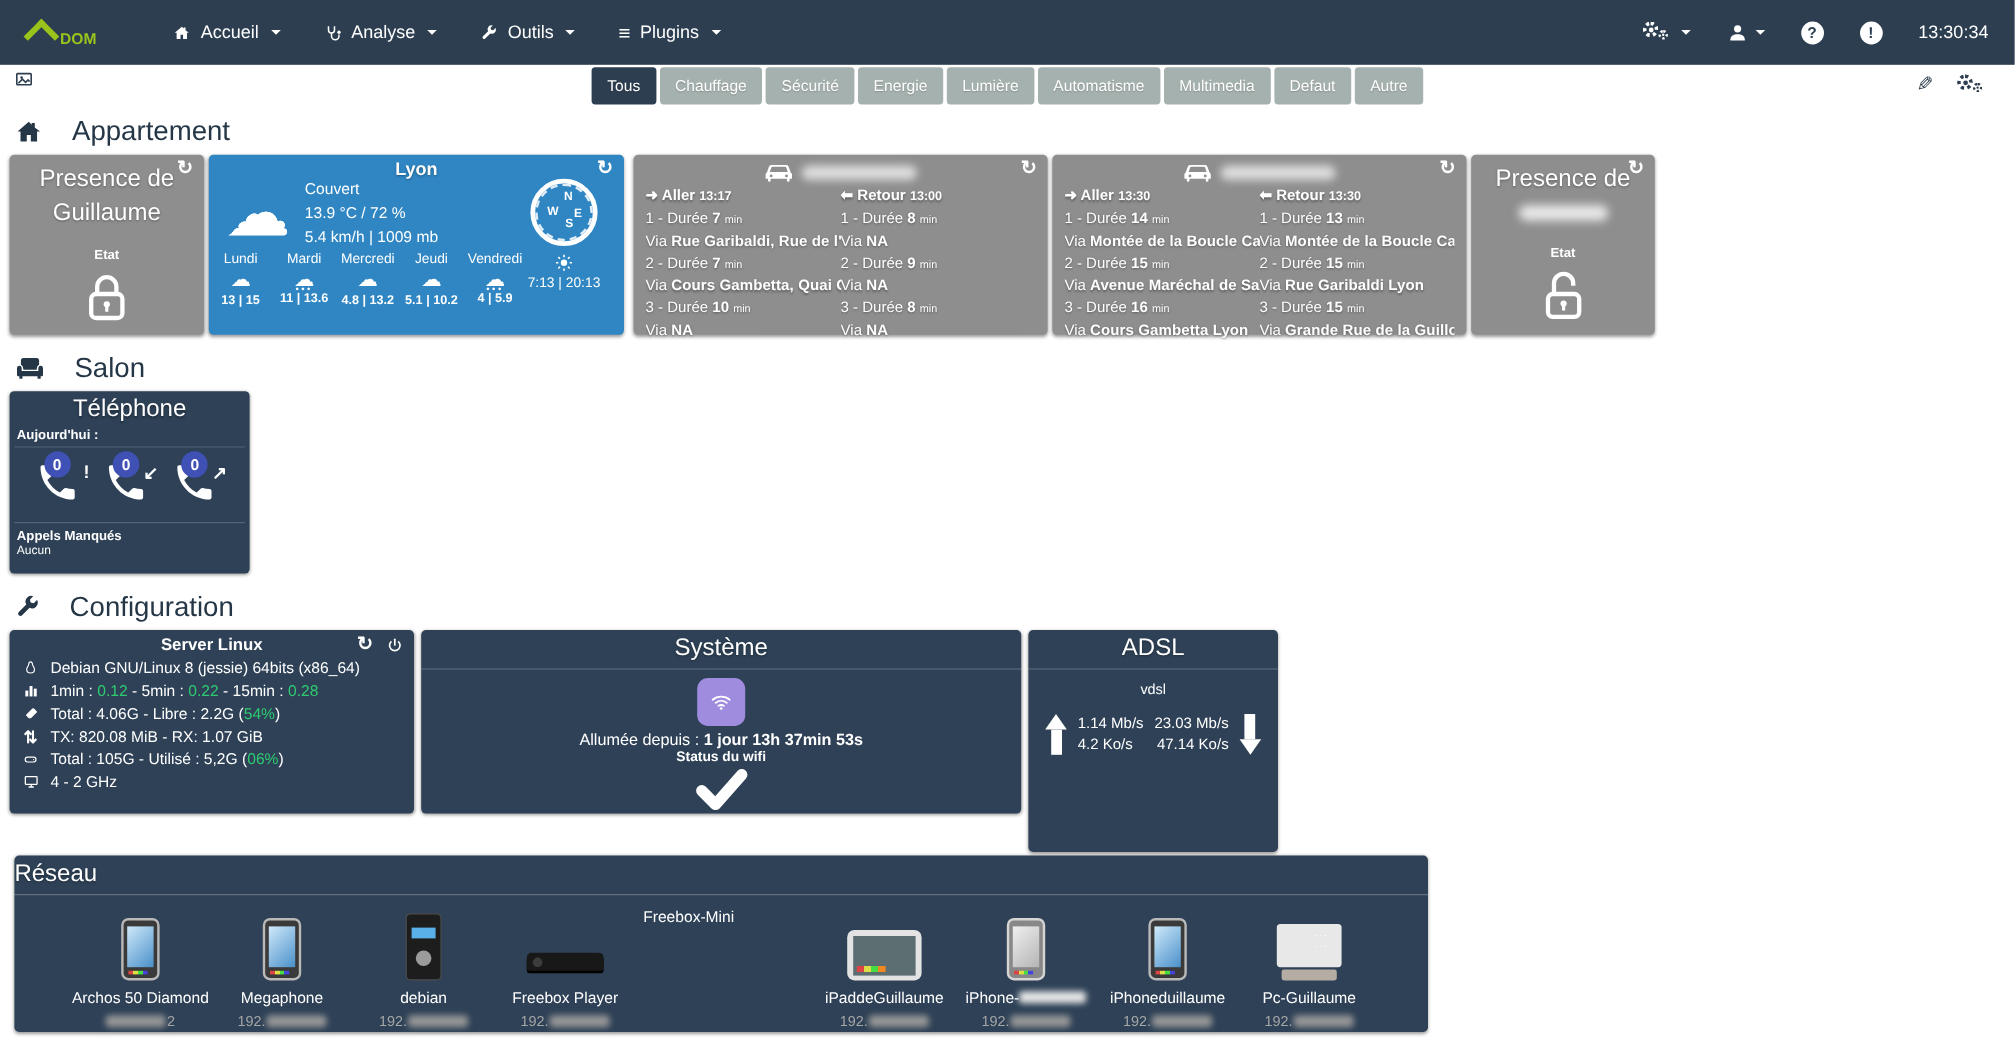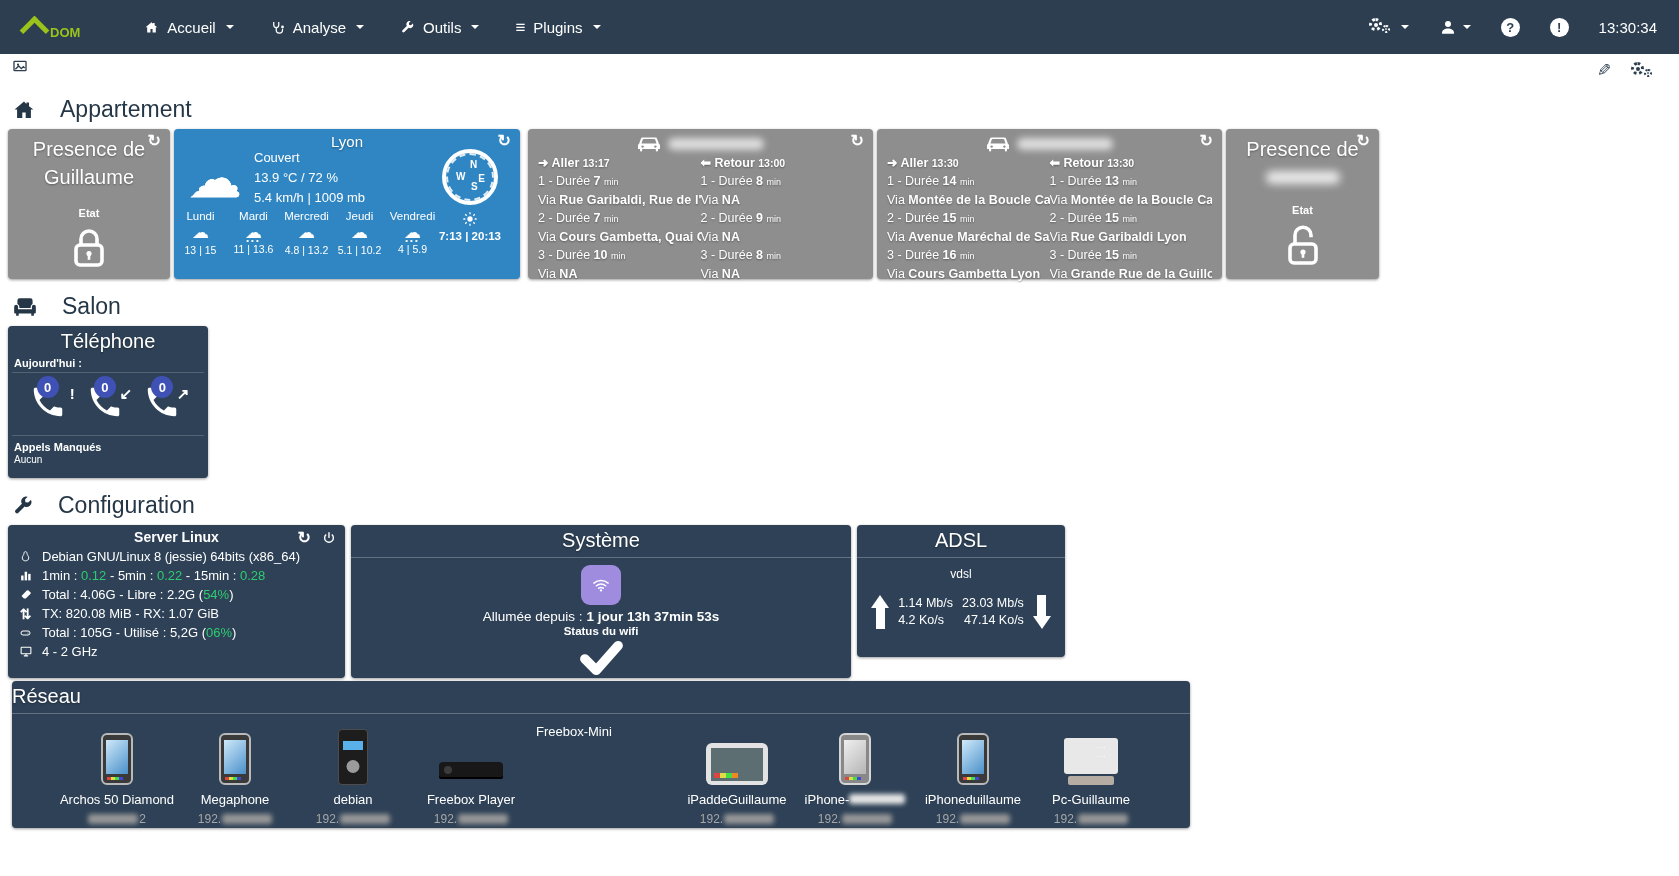--- a/index.html
+++ b/index.html
@@ -56,37 +56,37 @@
 
   
   .row1{display:flex;margin-left:8px}
   .presence{width:162px;height:150px;text-align:center;padding-top:6px;margin-right:4px}
   .presence-title{font-size:20px;line-height:1.4;padding:0 14px}
   .etat{font-size:11px;font-weight:bold;margin-top:16px}
   .lock-wrap{margin-top:6px;display:flex;justify-content:center}
   .name-blur{display:inline-block;width:74px;height:13px;background:#e9e9e9;border-radius:6px;filter:blur(4px);margin-top:8px}
 
   .weather{width:346px;height:150px;margin-right:8px}
-  .w-city{text-align:center;font-weight:normal;font-size:15px;padding-top:4px}
+  .w-city{text-align:center;font-weight:bold;font-size:15px;padding-top:4px}
   .w-main{display:flex;align-items:center;padding-left:14px;margin-top:-2px}
   .w-cloud{font-size:54px;line-height:.9;text-shadow:0 0 0 #fff}
   .w-info{font-size:13px;line-height:1.55;margin-left:12px}
   .w-days{display:flex;margin-top:1px}
   .w-day{width:53px;text-align:center;font-size:11.5px;line-height:1.25}
   .day-cloud{font-size:17px;line-height:1;display:block}
   .drops{display:block;font-size:8px;letter-spacing:2px;line-height:2px;margin-top:-1px}
   .no-drops{display:block;height:2px}
-  .w-temps{font-size:10.5px;white-space:nowrap;font-weight:normal}
+  .w-temps{font-size:10.5px;white-space:nowrap;font-weight:bold}
   .compass-col{position:absolute;right:12px;top:20px;width:76px;text-align:center}
   .compass{width:56px;height:56px;border:4px solid #fff;border-radius:50%;margin:0 auto;position:relative}
   .compass::before{content:'';position:absolute;inset:0;border:2px dashed rgba(255,255,255,.85);border-radius:50%}
   .cl{position:absolute;font-size:10px;font-weight:bold}
   .cl.n{top:6px;left:24px}.cl.w{top:18px;left:10px}.cl.e{top:20px;right:9px}.cl.s{bottom:9px;left:25px}
   .sun-ic{margin:6px auto 0;width:16px}
-  .sun-times{font-size:11.5px;font-weight:bold;margin-top:3px}
+  .sun-times{font-size:11.5px;font-weight:normal;margin-top:3px}
 
   .car{width:345px;height:150px;margin-right:4px;padding:5px 10px 0}
   .car:last-of-type{margin-right:4px}
   .car-head{display:flex;justify-content:center;align-items:center;gap:7px;height:20px}
   .car-name-blur{width:96px;height:12px;background:#ddd;border-radius:6px;filter:blur(3.5px)}
   .car-cols{display:flex;font-size:12.5px;line-height:18px}
   .car-col{width:50%;overflow:hidden;white-space:nowrap}
   .dir-row{font-weight:bold}
   .dir-arrow{font-weight:bold}
   .dir-time{font-size:10.5px}
@@ -118,21 +118,21 @@
   .glyph-ic{font-weight:bold;font-size:14px;line-height:1}
 
   .systeme{width:500px;height:153px;margin-right:6px;text-align:center}
   .big-title{font-size:20px;padding:4px 0 5px;border-bottom:1px solid rgba(255,255,255,.25)}
   .wifi-box{width:40px;height:40px;border-radius:9px;background:var(--purple);margin:7px auto 4px;
             display:flex;align-items:center;justify-content:center}
   .sys-uptime{font-size:13.5px}
   .sys-wifi-label{font-size:11.5px;font-weight:bold;margin-top:1px}
   .sys-check{margin:2px auto 0;width:46px}
 
-  .adsl{width:208px;height:132px;text-align:center}
+  .adsl{width:208px;height:185px;text-align:center}
   .adsl-mode{font-size:12px;margin-top:9px}
   .speeds{display:flex;align-items:center;justify-content:center;gap:9px;margin-top:14px}
   .sp-col{font-size:12.5px;line-height:17px;text-align:left}
   .barrow{display:flex;flex-direction:column;align-items:center}
   .barrow .tri{width:0;height:0;border-left:9px solid transparent;border-right:9px solid transparent;border-bottom:13px solid #fff}
   .barrow .stem{width:9px;height:21px;background:#fff}
   .barrow.down .tri{border-bottom:none;border-top:13px solid #fff}
   .barrow.down{flex-direction:column-reverse}
 
   
@@ -228,20 +228,31 @@
 </header>
 
 <div class="toolbar">
   <span class="pic-ic">
     <svg width="16" height="16" viewBox="0 0 24 24" fill="none" stroke="currentColor" stroke-width="2">
         <rect x="3" y="5" width="18" height="14" rx="1"></rect>
         <circle cx="9" cy="10" r="1.6" fill="currentColor" stroke="none"></circle>
         <path d="M5 17l5-5 4 4 3-3 2 2"></path>
       </svg>
   </span>
+  <div class="tabs">
+    <div class="tab active">Tous</div>
+    <div class="tab">Chauffage</div>
+    <div class="tab">Sécurité</div>
+    <div class="tab">Energie</div>
+    <div class="tab">Lumière</div>
+    <div class="tab">Automatisme</div>
+    <div class="tab">Multimedia</div>
+    <div class="tab">Defaut</div>
+    <div class="tab">Autre</div>
+  </div>
   <div class="toolbar-right">
     <span class="pencil">✎</span>
     <span class="gears gears-dark">
         <span class="gear g1"></span>
         <span class="gear g2"></span>
       </span>
   </div>
 </div>
 
 <h2 class="section-h">

